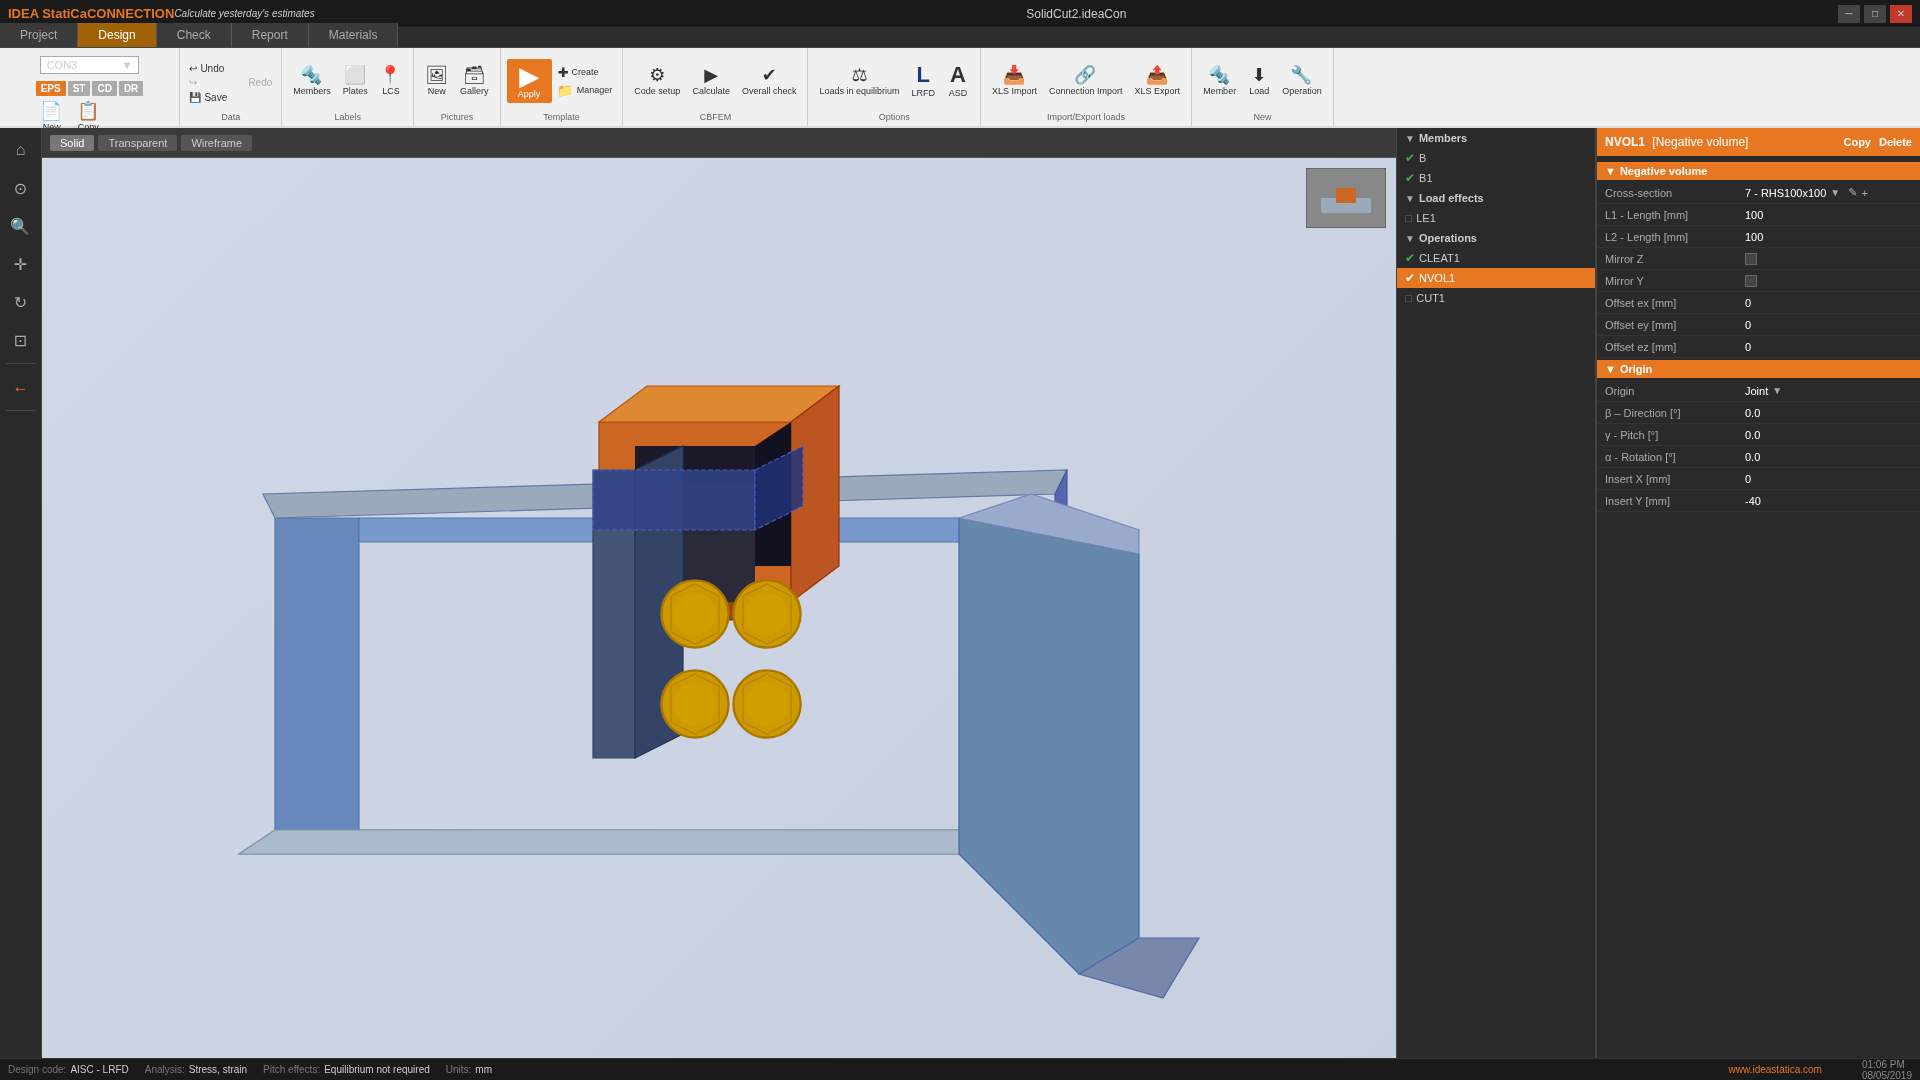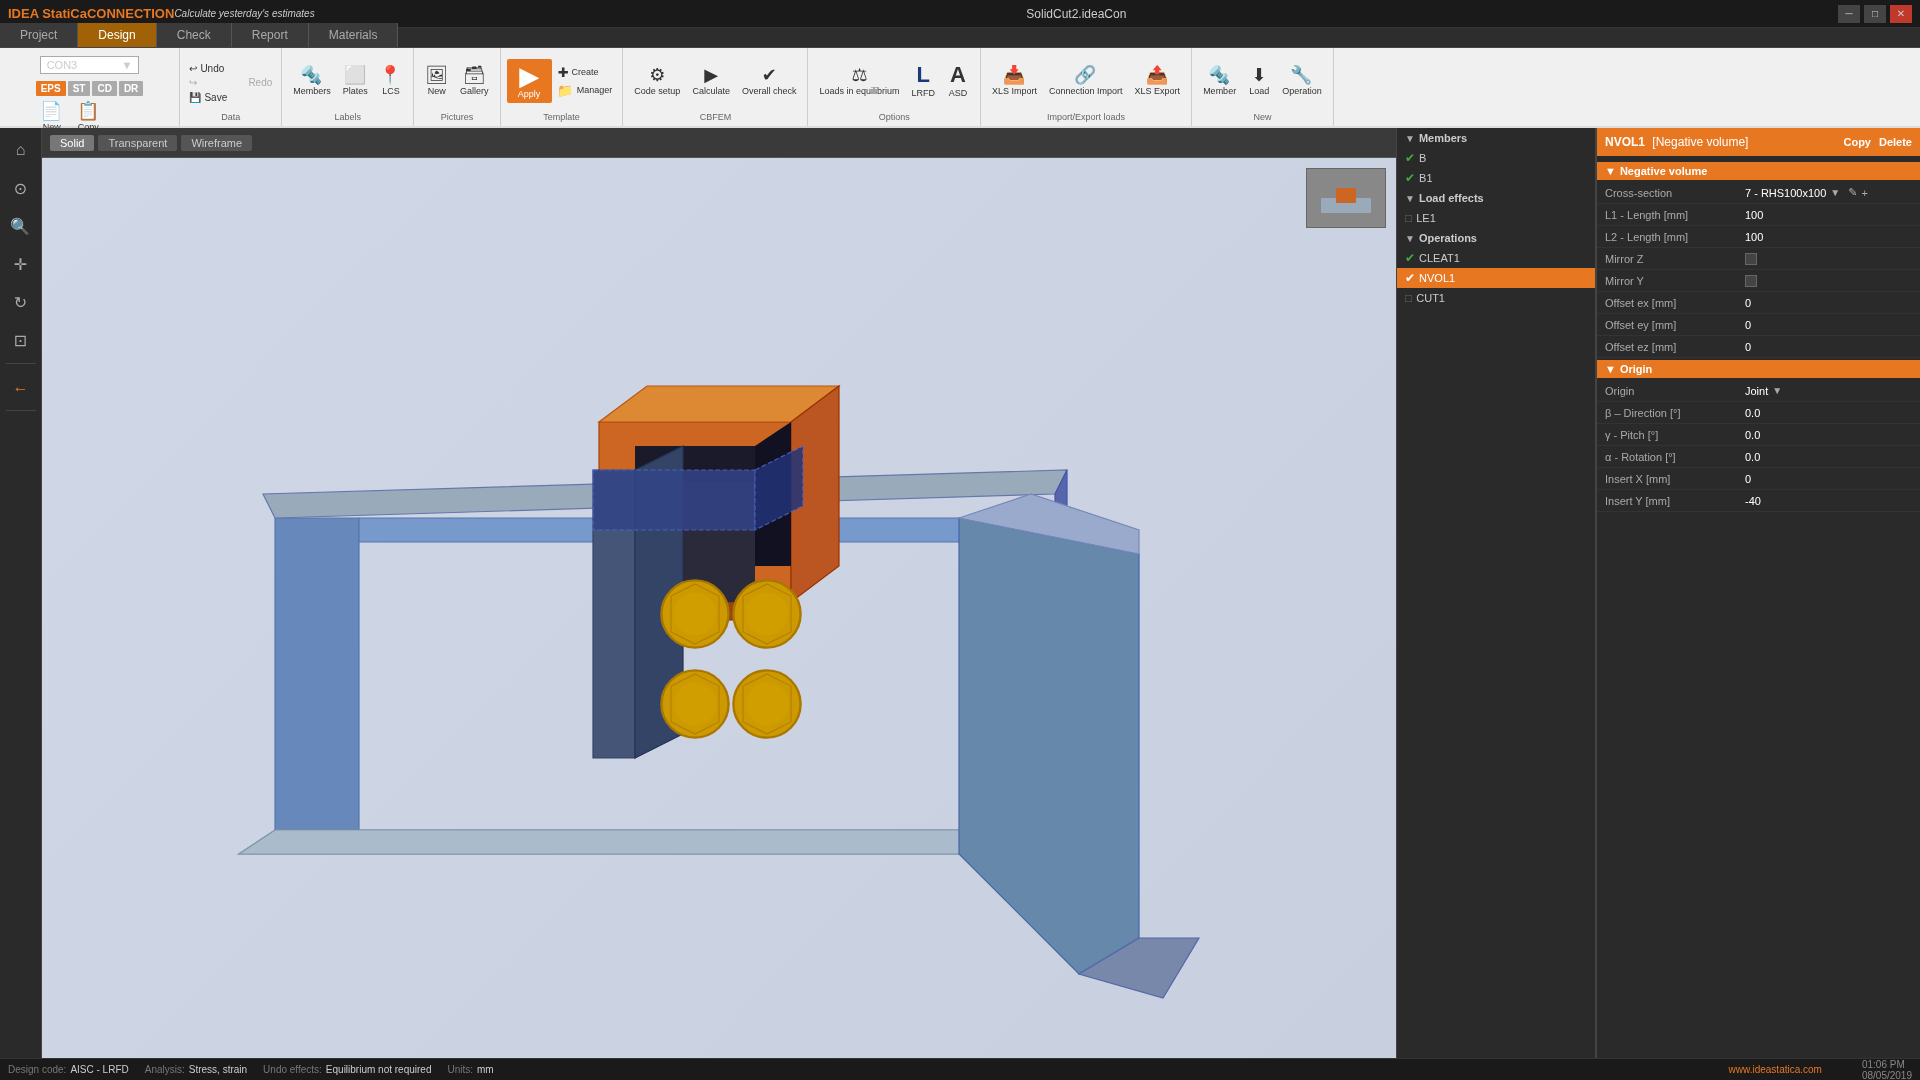--- a/index.html
+++ b/index.html
@@ -570,21 +570,21 @@
 <div class="status-bar">
   <div class="status-item">
     <span class="label">Design code:</span>
     <span class="value">AISC - LRFD</span>
   </div>
   <div class="status-item">
     <span class="label">Analysis:</span>
     <span class="value">Stress, strain</span>
   </div>
   <div class="status-item">
-    <span class="label">Undo effects:</span>
+    <span class="label">Pitch effects:</span>
     <span class="value">Equilibrium not required</span>
   </div>
   <div class="status-item">
     <span class="label">Units:</span>
     <span class="value">mm</span>
   </div>
   <div class="status-right">www.ideastatica.com</div>
   <div style="margin-left:24px;font-size:10px;color:#888;white-space:pre;">01:06 PM
 08/05/2019</div>
 </div>

